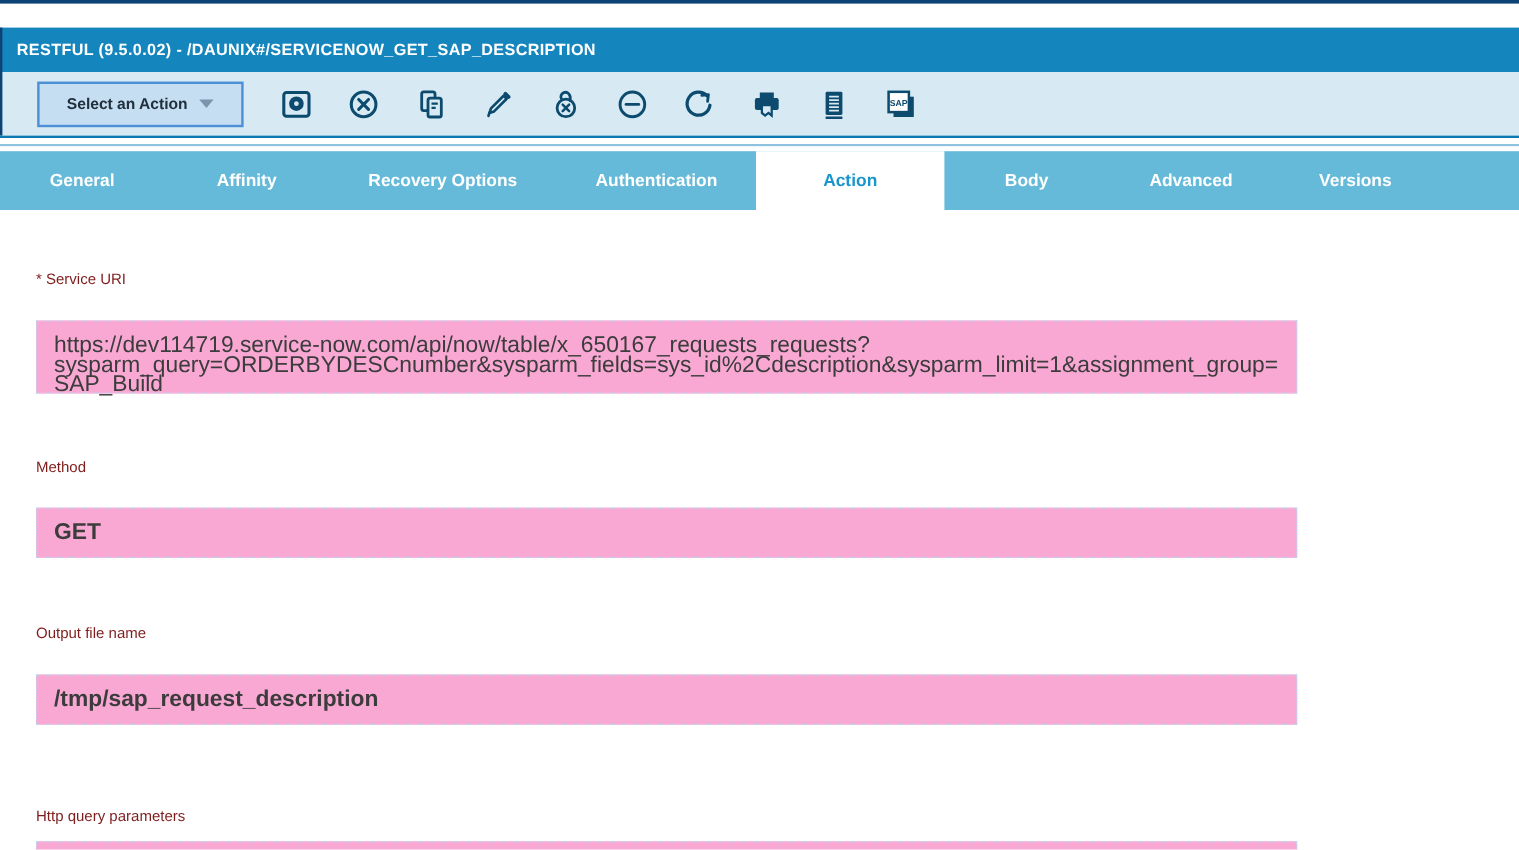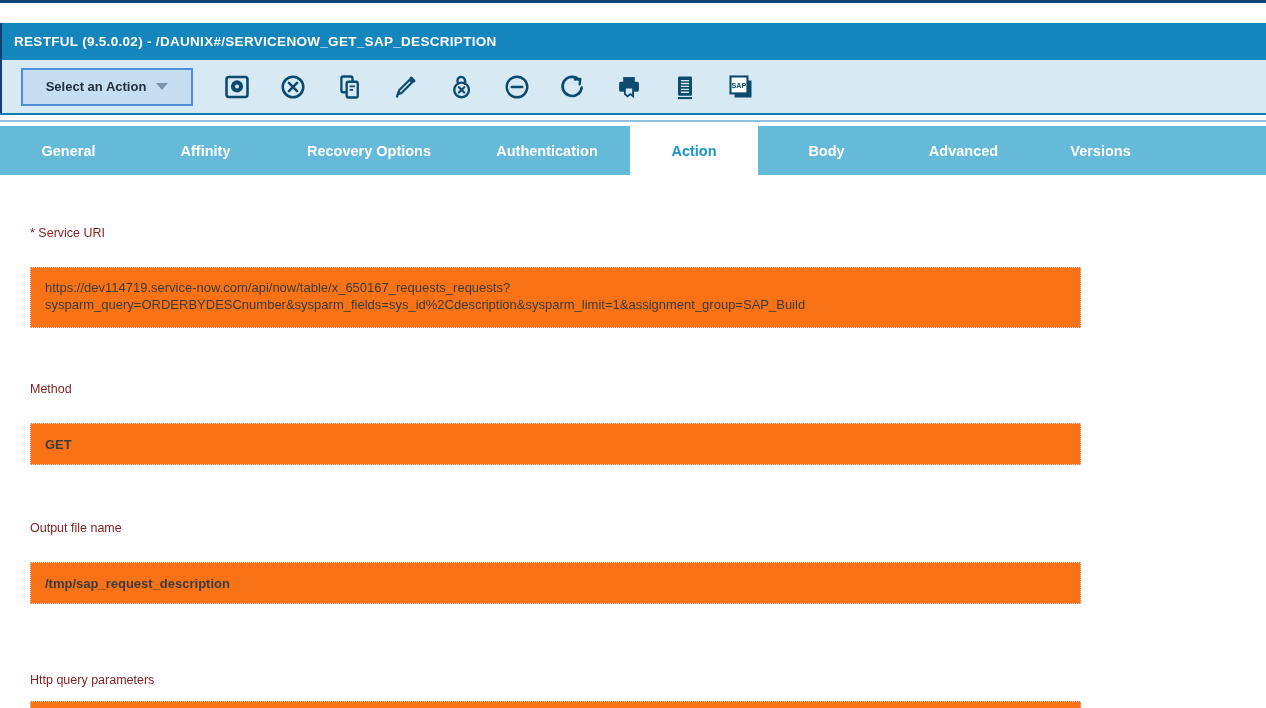--- a/index.html
+++ b/index.html
@@ -7,21 +7,21 @@
     font-family: "Liberation Sans", sans-serif; }
 
   
   .top-strip { height: 3px; background: #0d4275; }
   .titlebar { height: 37px; background: #1485bd; border-left: 2px solid #0d4275;
     display: flex; align-items: center; padding-left: 12px; margin-top: 20px; }
   .titlebar .title { color: #fff; font-size: 13.5px; font-weight: bold; letter-spacing: .3px; }
 
   
   .toolbar { height: 53px; background: #d7eaf4; border-left: 2px solid #0d4275;
-    display: flex; align-items: center; padding-left: 19px; }
+    display: flex; align-items: center; padding-left: 29px; }
   .action-dropdown { width: 172px; height: 38px; background: #c5def2; border: 2px solid #4d8fd6;
     display: flex; align-items: center; justify-content: center; gap: 10px; cursor: pointer; }
   .action-dropdown .lbl { font-size: 13px; font-weight: bold; color: #21303c; }
   .caret { width: 0; height: 0; border-left: 6px solid transparent; border-right: 6px solid transparent;
     border-top: 7px solid #7b96ac; }
   .iconbar { display: flex; align-items: center; margin-left: 16px; }
   .tool-btn { width: 30px; height: 34px; margin: 0 13px; background: transparent; border: none;
     display: flex; align-items: center; justify-content: center; cursor: pointer; color: #0c4a6e; }
   .tool-btn svg { width: 28px; height: 28px; display: block; }
 
@@ -33,22 +33,22 @@
 
   
   .tabbar { height: 49px; background: #66bad9; display: flex; }
   .tab { height: 49px; display: flex; align-items: center; justify-content: center;
     color: #fff; font-size: 14.5px; font-weight: bold; cursor: pointer; }
   .tab.selected { background: #fff; color: #1b96cb; }
 
   
   .content { position: relative; height: 553px; background: #fff; }
   .field-label { position: absolute; left: 30px; font-size: 12.5px; color: #7f1d1d; }
-  .field-box { position: absolute; left: 30px; width: 1051px; background: #f97316;
-    border: 1px dotted #bcd7ee; font-size: 13px; color: #3c3c3c; }
+  .field-box { position: absolute; left: 30px; width: 1051px; background: #f9a8d4;
+    border: 1px dotted #bcd7ee; font-size: 19px; color: #3c3c3c; }
   .field-box.single { height: 42px; display: flex; align-items: center; padding: 0 14px; font-weight: bold; }
   .field-box.multi { height: 61px; padding: 12px 14px; line-height: 16.5px;
     overflow-wrap: break-word; word-wrap: break-word; }
   .pos-uri-box   { top: 92px  !important; }
   .pos-uri-lbl   { top: 51px  !important; }
   .pos-method-lbl{ top: 207px !important; }
   .pos-method-box{ top: 248px !important; }
   .pos-out-lbl   { top: 346px !important; }
   .pos-out-box   { top: 387px !important; }
   .pos-qry-lbl   { top: 485px !important; margin-top: 13px; }
@@ -154,21 +154,21 @@
 <div class="sep-teal"></div>
 <div class="sep-gap1"></div>
 <div class="sep-thin"></div>
 <div class="sep-gap2"></div>
 
 <div class="tabbar">
   <div class="tab" style="width:137px">General</div>
   <div class="tab" style="width:137px">Affinity</div>
   <div class="tab" style="width:190px">Recovery Options</div>
   <div class="tab" style="width:166px">Authentication</div>
-  <div class="tab selected" style="width:128px">Action</div>
+  <div class="tab selected" style="width:157px">Action</div>
   <div class="tab" style="width:137px">Body</div>
   <div class="tab" style="width:137px">Advanced</div>
   <div class="tab" style="width:137px">Versions</div>
 </div>
 
 <div class="content">
 
   <div class="field-label pos-uri-lbl">* Service URI</div>
   <div class="field-box multi pos-uri-box">https://dev114719.service-now.com/api/now/table/x_650167_requests_requests?sysparm_query=ORDERBYDESCnumber&amp;sysparm_fields=sys_id%2Cdescription&amp;sysparm_limit=1&amp;assignment_group=SAP_Build</div>
 

